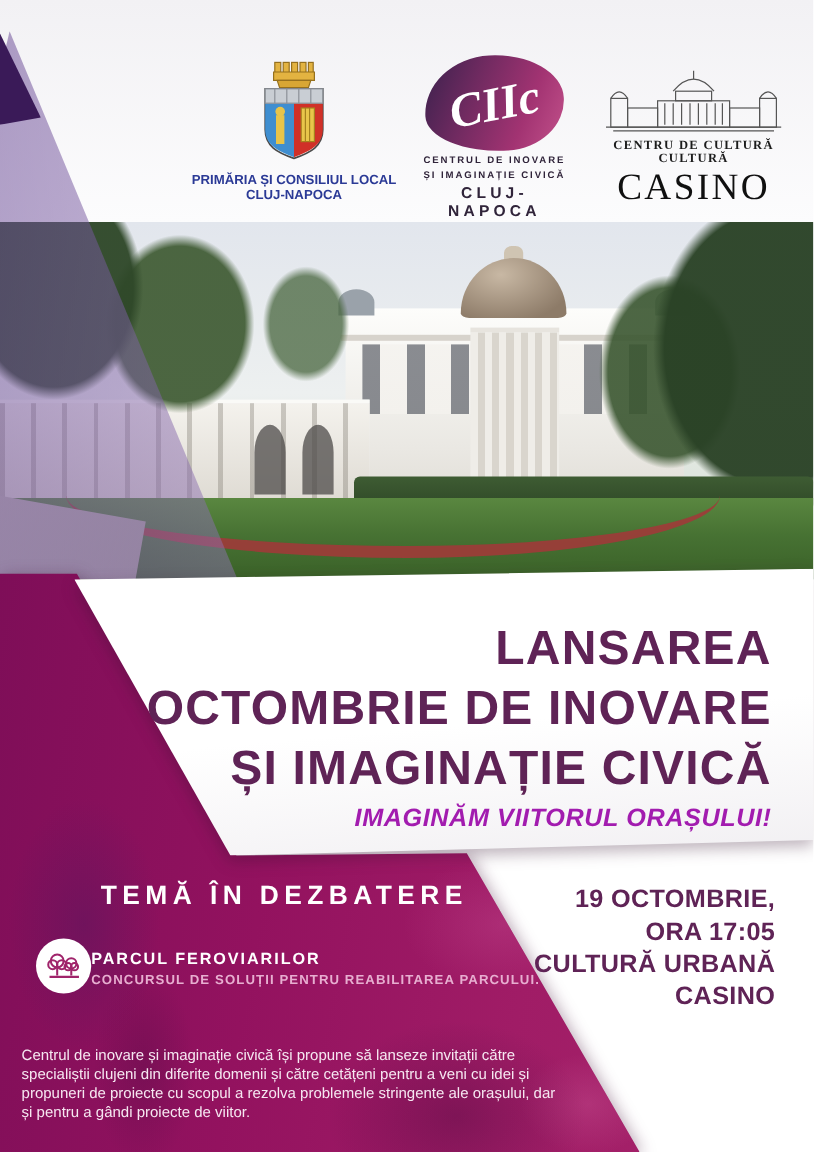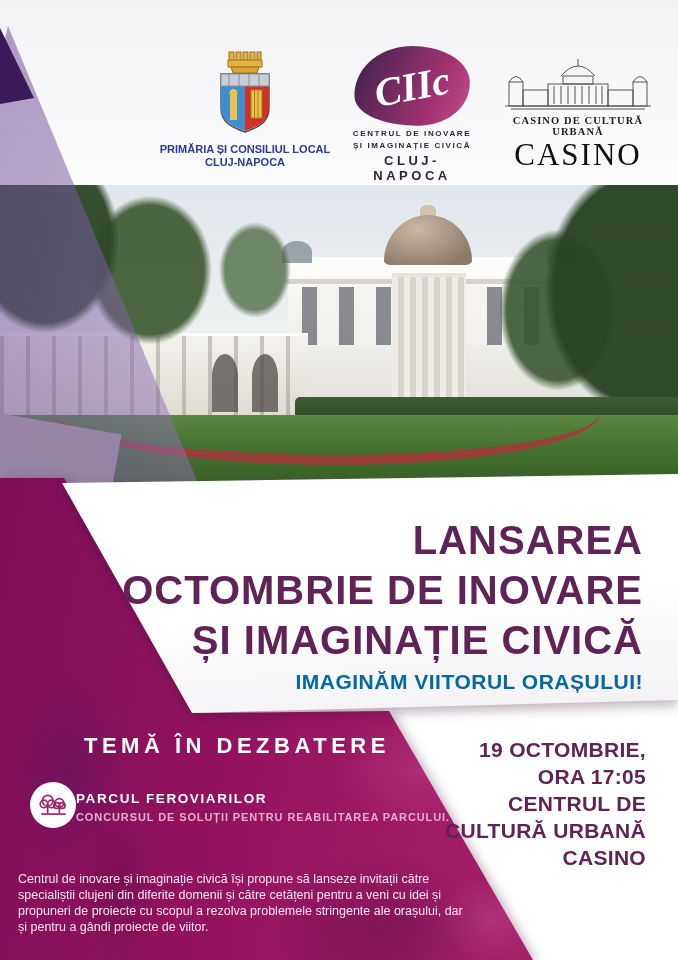--- a/index.html
+++ b/index.html
@@ -95,21 +95,21 @@
   
   .panel-wrap{position:absolute;left:0;top:470px;width:678px;height:246px;z-index:6;
      filter:drop-shadow(0 5px 6px rgba(50,15,45,.32));}
   .panel{width:100%;height:100%;
      clip-path:polygon(62px 13px,678px 4px,678px 230px,192px 243px);
      background:linear-gradient(175deg,#ffffff 55%,#f1eff2 100%);}
 
   
   .title-block{position:absolute;right:35px;top:515px;text-align:right;z-index:7;color:#5f2356;}
   .title-line{font-size:40px;line-height:50px;font-weight:bold;letter-spacing:1px;white-space:nowrap;}
-  .tagline{margin-top:5px;font-size:21px;font-weight:bold;color:#0369a1;
+  .tagline{margin-top:5px;font-size:21px;font-weight:bold;font-style:italic;color:#a21caf;
      letter-spacing:.5px;}
   .debate-heading{position:absolute;left:84px;top:733px;z-index:7;color:#ffffff;
      font-weight:bold;font-size:22px;letter-spacing:4.5px;white-space:nowrap;}
   .topic-row{position:absolute;left:30px;top:782px;z-index:7;display:flex;align-items:flex-start;}
   .topic-icon{width:46px;height:46px;border-radius:50%;background:#ffffff;flex:0 0 auto;
      display:flex;align-items:center;justify-content:center;}
   .topic-texts{padding-top:9px;}
   .topic-title{color:#ffffff;font-weight:bold;font-size:13.5px;letter-spacing:1.6px;}
   .topic-detail{color:#e7aed0;font-weight:bold;font-size:11px;letter-spacing:.9px;margin-top:5px;}
   .description{position:absolute;left:18px;top:871px;width:452px;z-index:7;color:#f6e7f1;
@@ -178,21 +178,21 @@
           <line x1="99" y1="32" x2="99" y2="50"></line>
         <rect x="20" y="36" width="25" height="16"></rect>
         <rect x="105" y="36" width="25" height="16"></rect>
         <rect x="6" y="28" width="14" height="24"></rect>
         <rect x="130" y="28" width="14" height="24"></rect>
         <path d="M6 28 Q13 17 20 28"></path>
         <path d="M130 28 Q137 17 144 28"></path>
         <line x1="2" y1="52" x2="148" y2="52"></line>
         <line x1="8" y1="55" x2="142" y2="55"></line>
       </svg>
-      <div class="casino-l1">CASINO DE CULTURĂ URBANĂ</div>
+      <div class="casino-l1">CENTRU DE CULTURĂ CULTURĂ</div>
       <div class="casino-l2">CASINO</div>
     </div>
   </div>
 
   <div class="photo">
     <div class="p-abs building">
       <div class="b-main"></div>
       <div class="b-cornice"></div>
       <div class="b-windows"></div>
       <div class="b-porch"></div>
@@ -252,18 +252,17 @@
       <div class="topic-title">PARCUL FEROVIARILOR</div>
       <div class="topic-detail">CONCURSUL DE SOLUȚII PENTRU REABILITAREA PARCULUI.</div>
     </div>
   </div>
 
   <div class="description">Centrul de inovare și imaginație civică își propune să lanseze invitații către specialiștii clujeni din diferite domenii și către cetățeni pentru a veni cu idei și propuneri de proiecte cu scopul a rezolva problemele stringente ale orașului, dar și pentru a gândi proiecte de viitor.</div>
 
   <div class="event-block">
     <div>19 OCTOMBRIE,</div>
     <div>ORA 17:05</div>
-    <div>CENTRUL DE</div>
     <div>CULTURĂ URBANĂ</div>
     <div>CASINO</div>
   </div>
 
 </div>
 
 </body></html>

